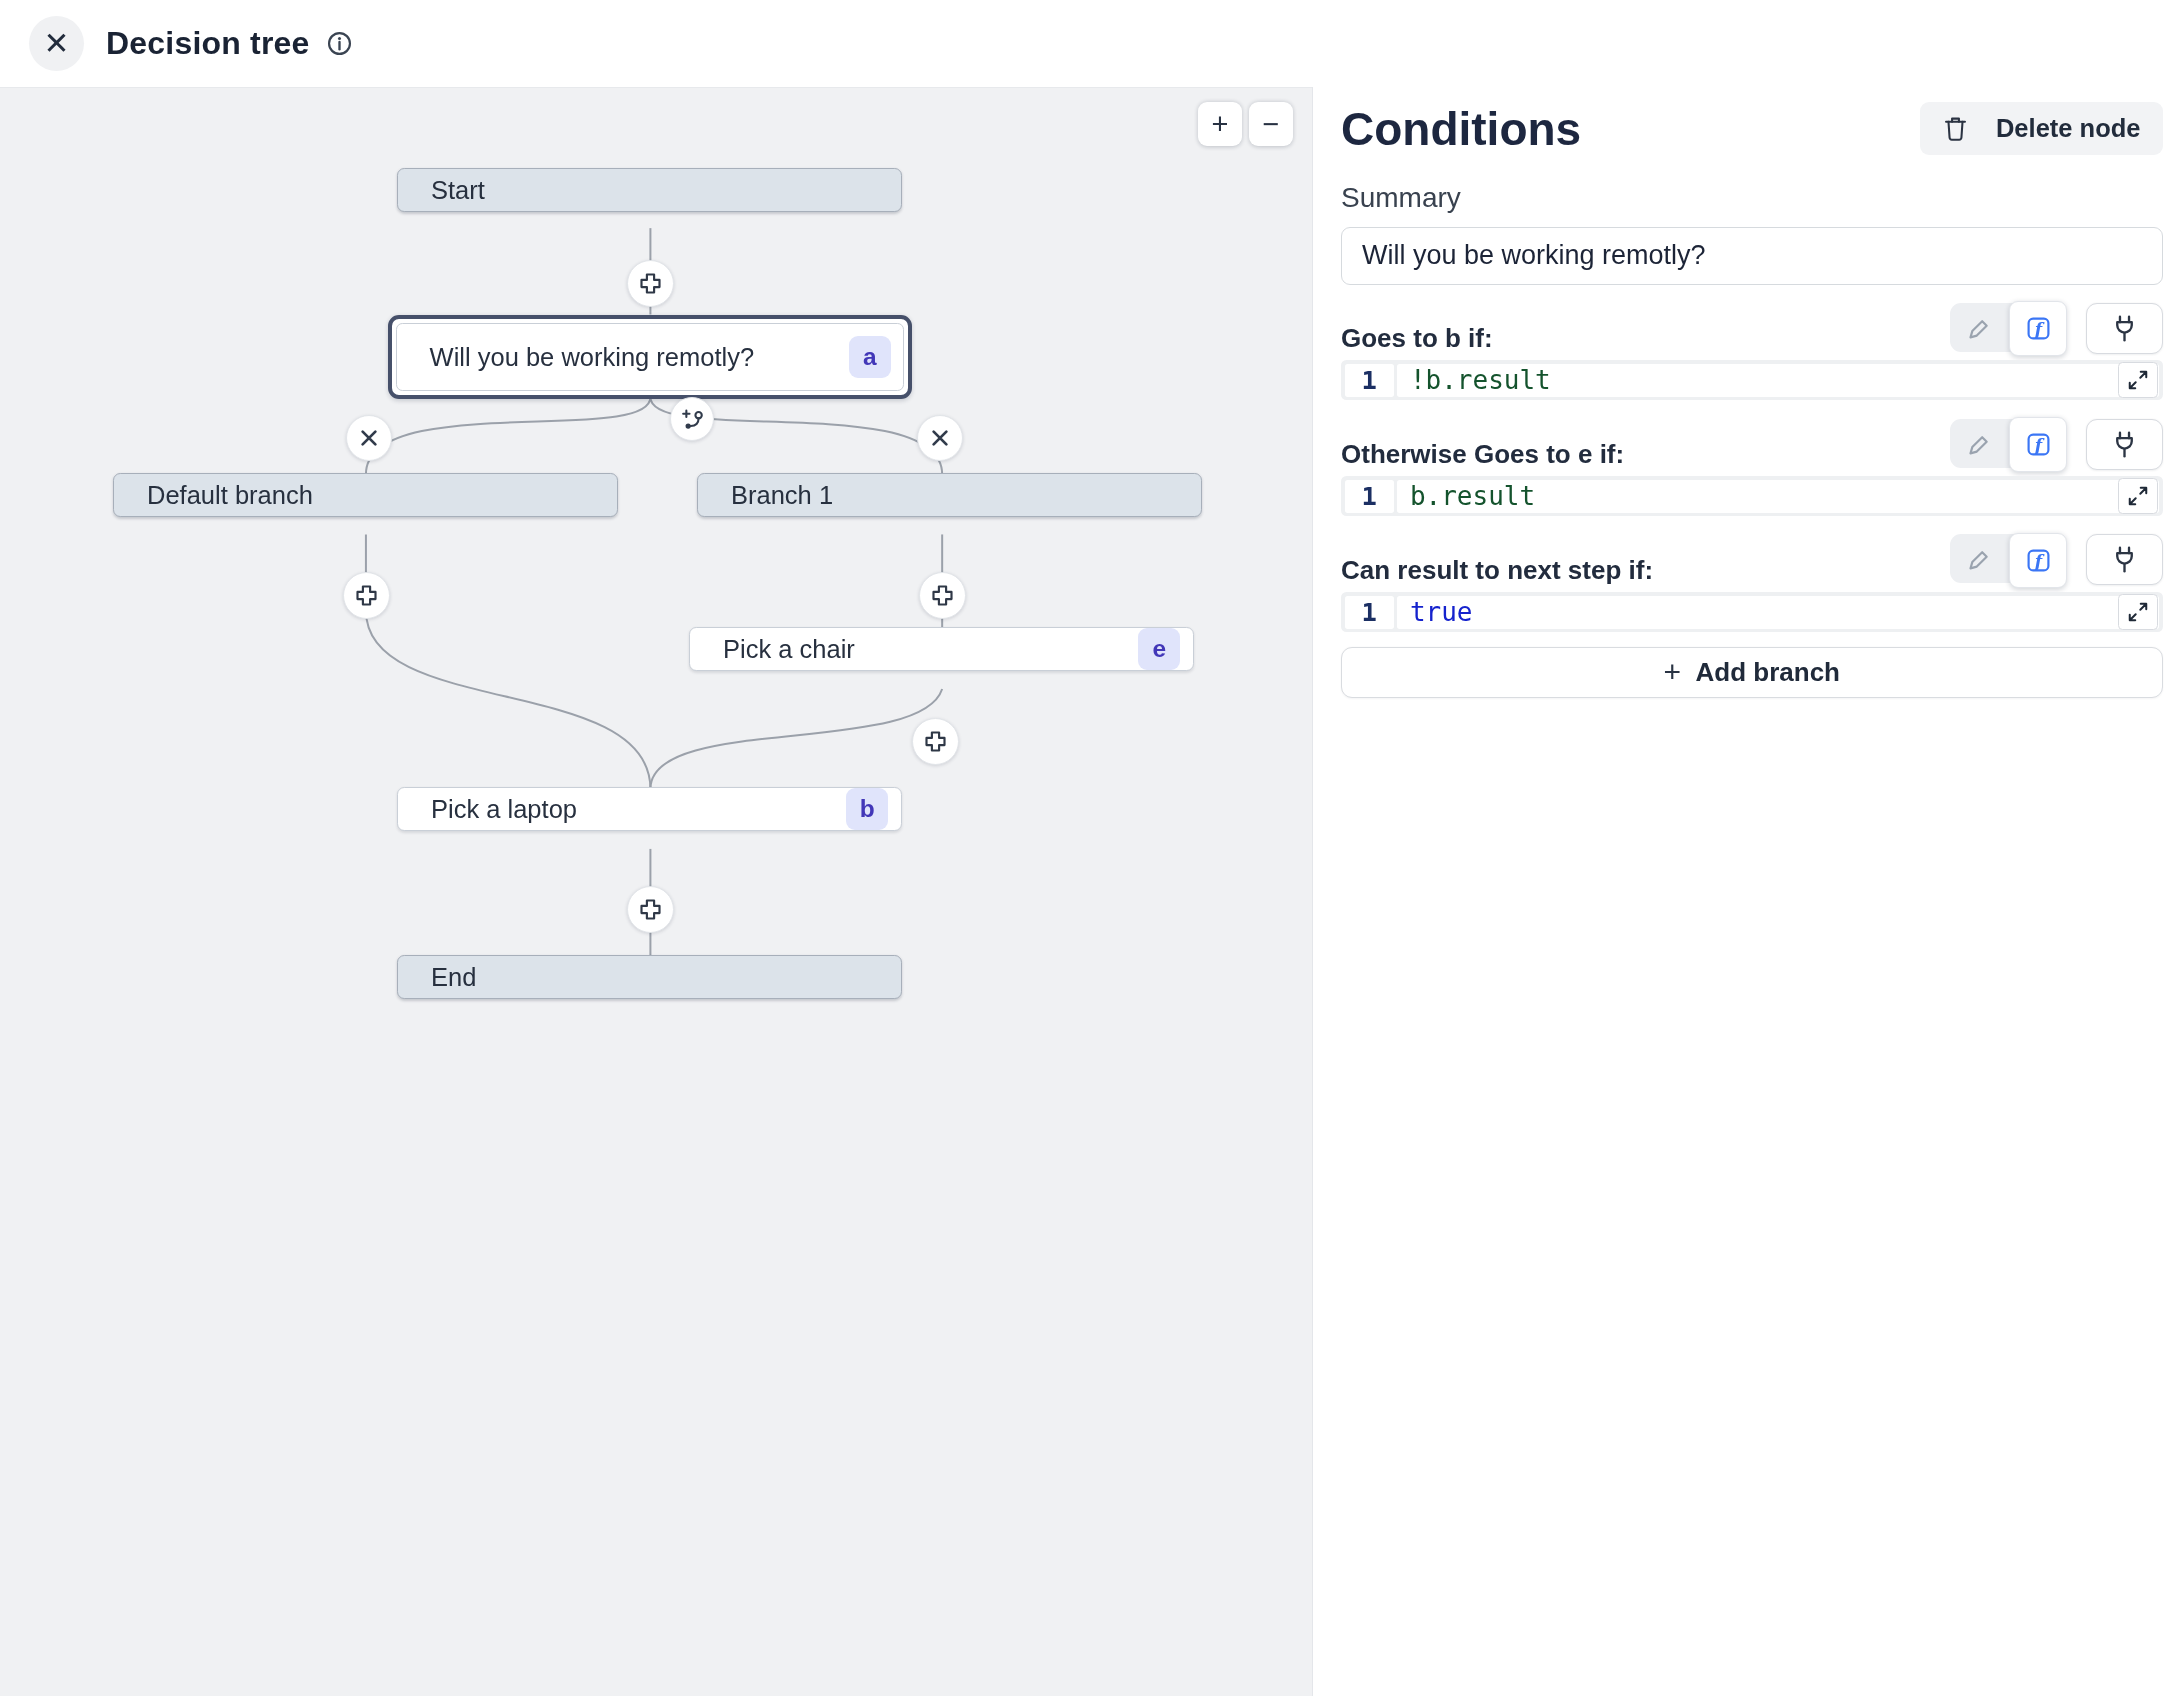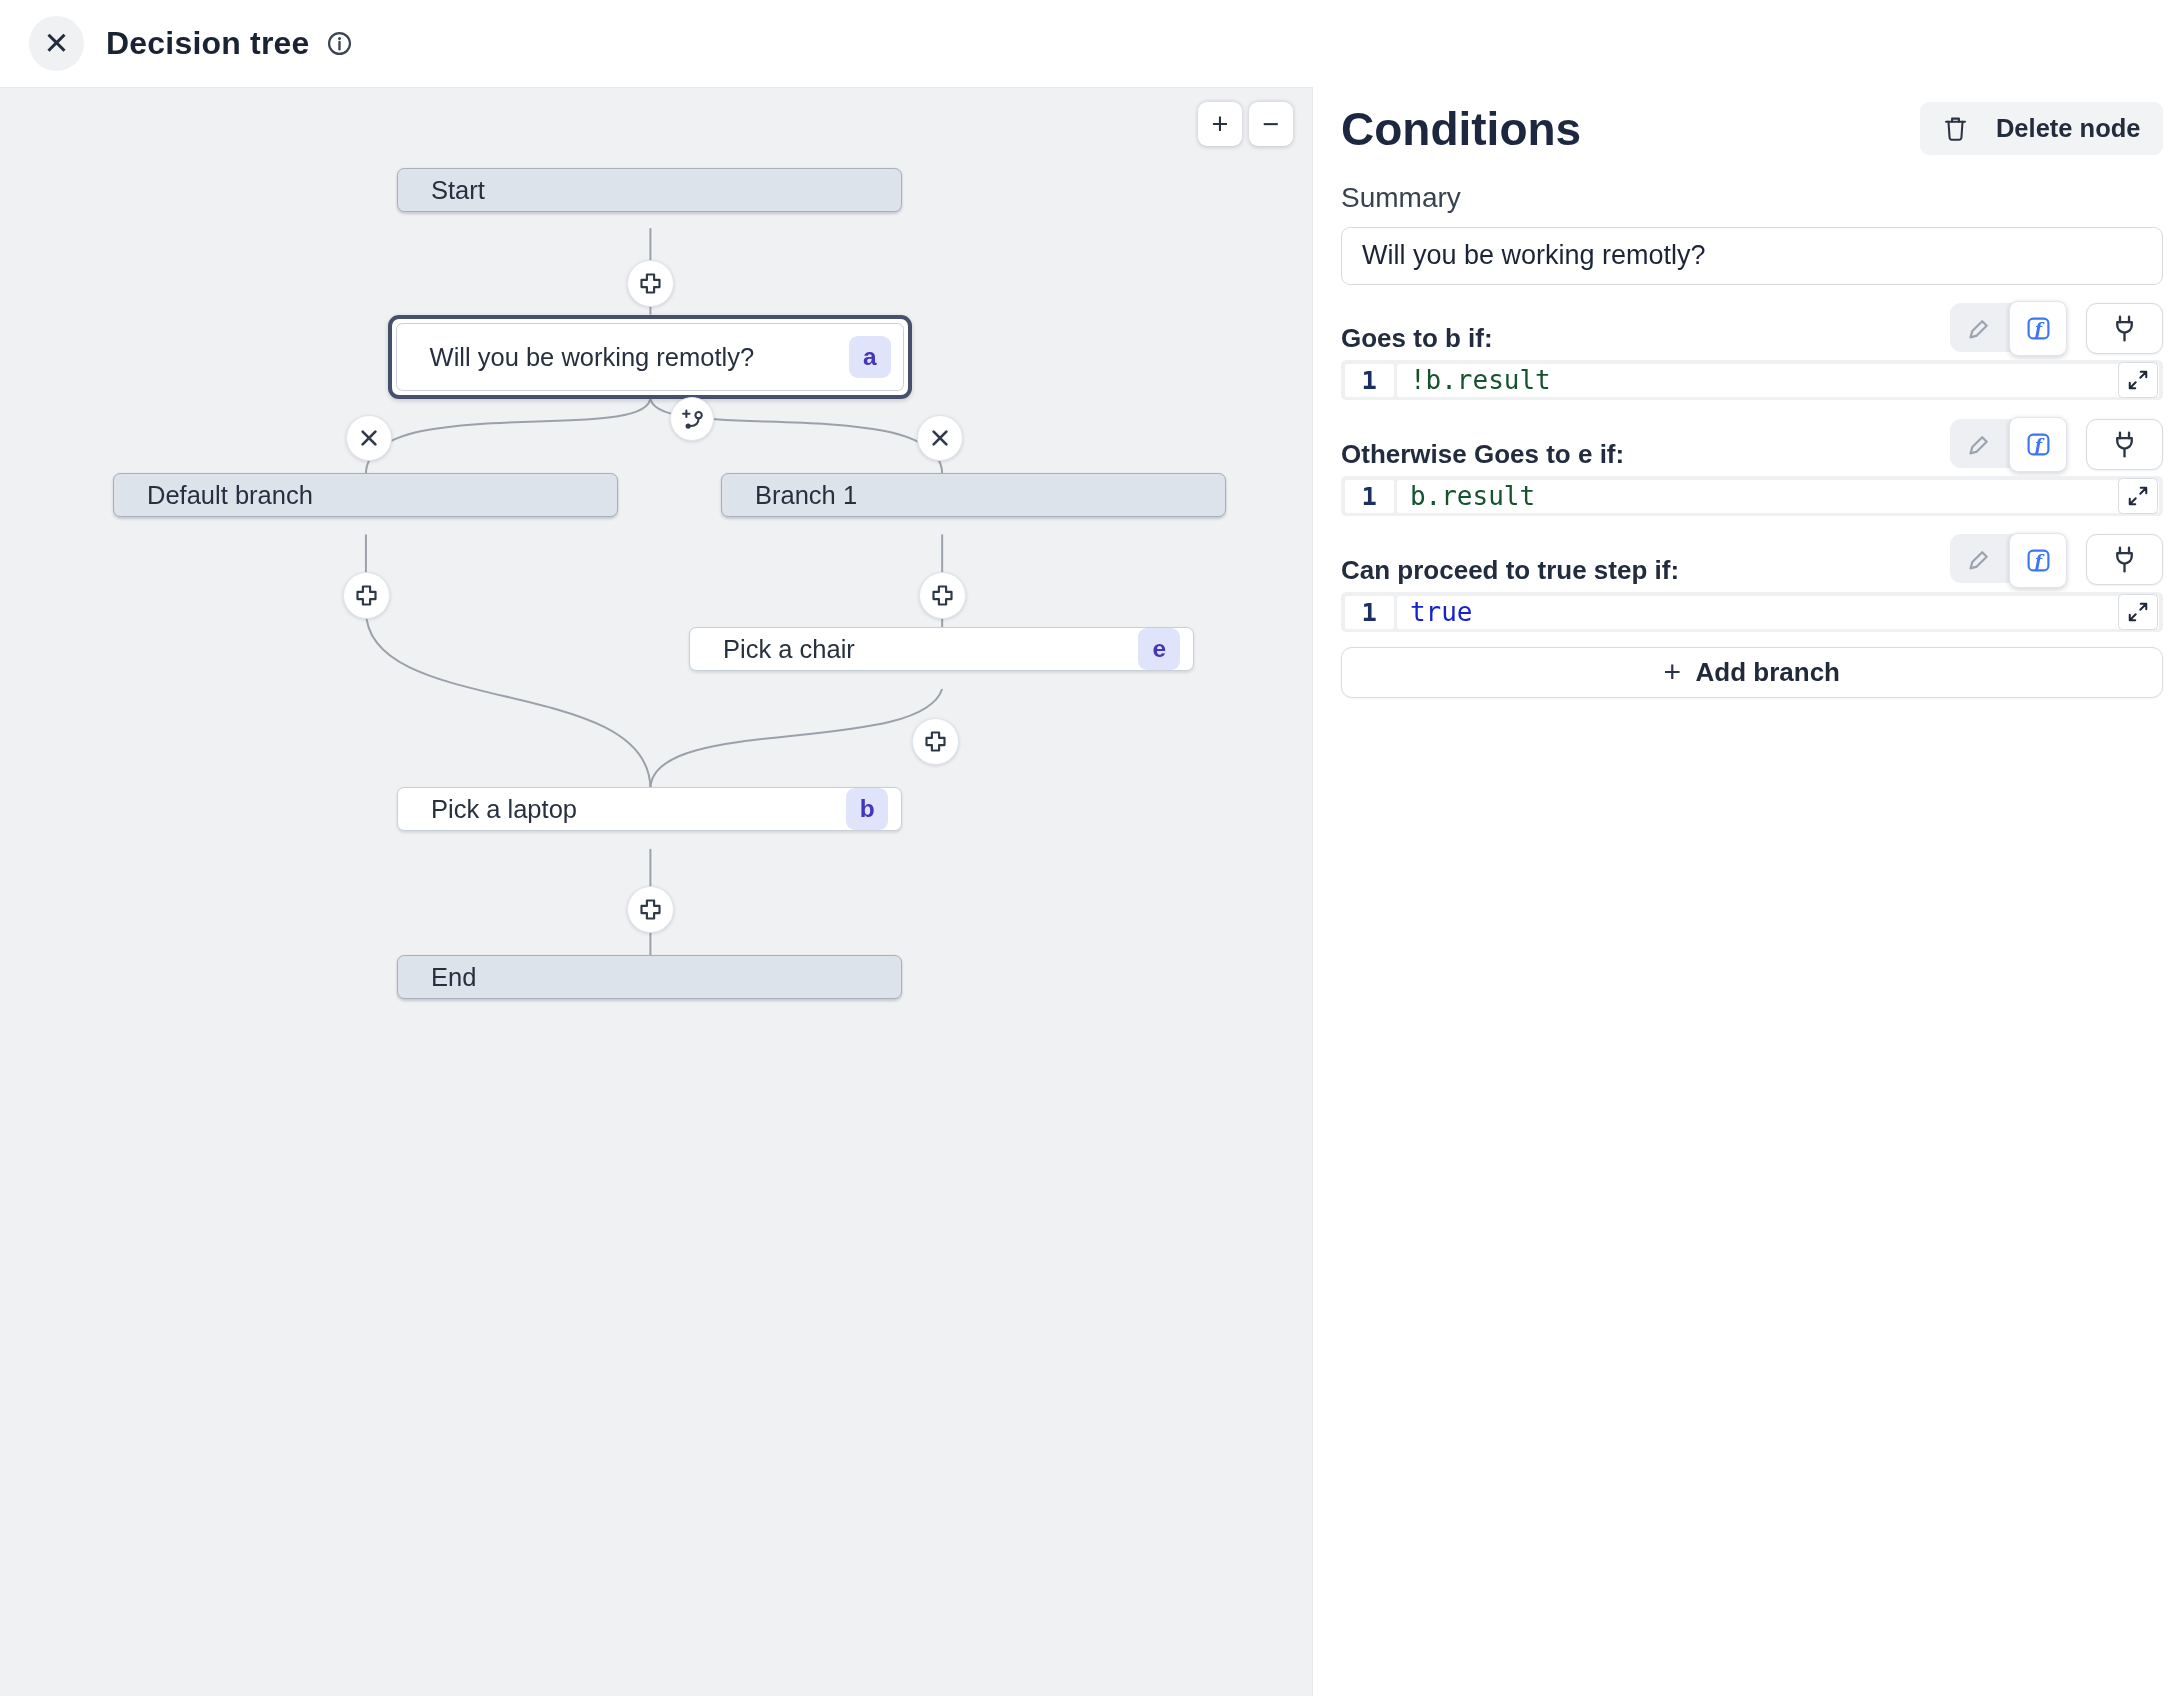--- a/index.html
+++ b/index.html
@@ -114,21 +114,21 @@
     <div class="node white" style="border-radius:6.4px;">
       <span>Will you be working remotly?</span>
       <span class="badge">a</span>
     </div>
   </div>
 
   <div class="node steel" style="left:113px;top:473px;">
     <span>Default branch</span>
   </div>
 
-  <div class="node steel" style="left:721px;top:473px;">
+  <div class="node steel" style="left:697px;top:473px;">
     <span>Branch 1</span>
   </div>
 
   <div class="node white" style="left:689px;top:627px;">
     <span>Pick a chair</span>
     <span class="badge">e</span>
   </div>
 
   <div class="node steel" style="left:397px;top:955px;">
     <span>End</span>
@@ -309,21 +309,21 @@
         </span>
       </div>
       <span class="plug-btn">
         <svg width="29" height="29" viewBox="-16 -16 32 32" fill="none" stroke="#2c3544" stroke-width="2.6" stroke-linecap="round" stroke-linejoin="round">
           <path d="M-5,-13 V-7 M5,-13 V-7"></path>
             <path d="M-8,-7 h16 v3.5 a8,8 0 0 1 -16,0 z"></path>
             <path d="M0,4.8 V13"></path>
         </svg>
       </span>
     </div>
-    <div class="section-label">Can proceed to true step if:</div>
+    <div class="section-label">Can result to next step if:</div>
     <div class="code-row">
       <span class="gutter">1</span>
       <span class="code-area" data-style="keyword">true</span>
       <span class="expand-btn">
         <svg width="22" height="22" viewBox="-12 -12 24 24" stroke="#1f2937" stroke-width="2.2" stroke-linecap="round" fill="none">
             <path d="M2.5,-2.5 L9,-9 M9,-9 h-6 M9,-9 v6 M-2.5,2.5 L-9,9 M-9,9 h6 M-9,9 v-6"></path>
           </svg>
       </span>
     </div>
   </div>

